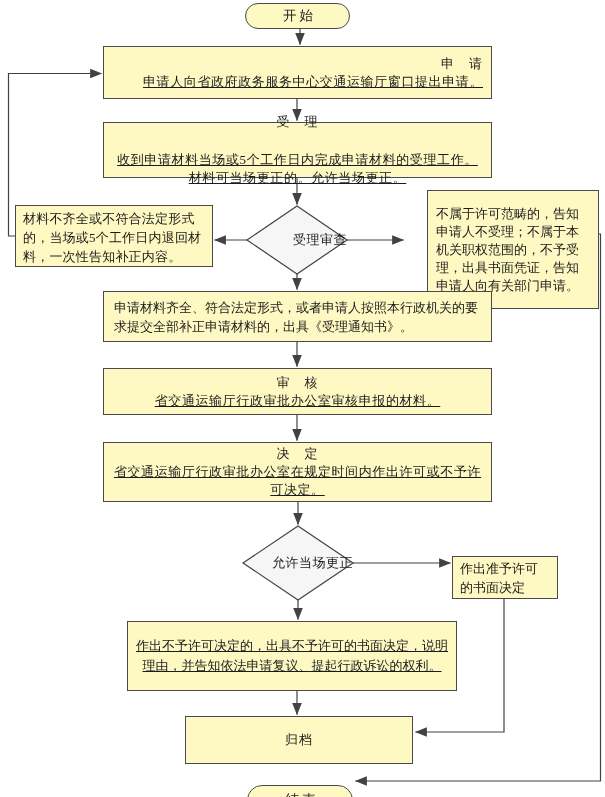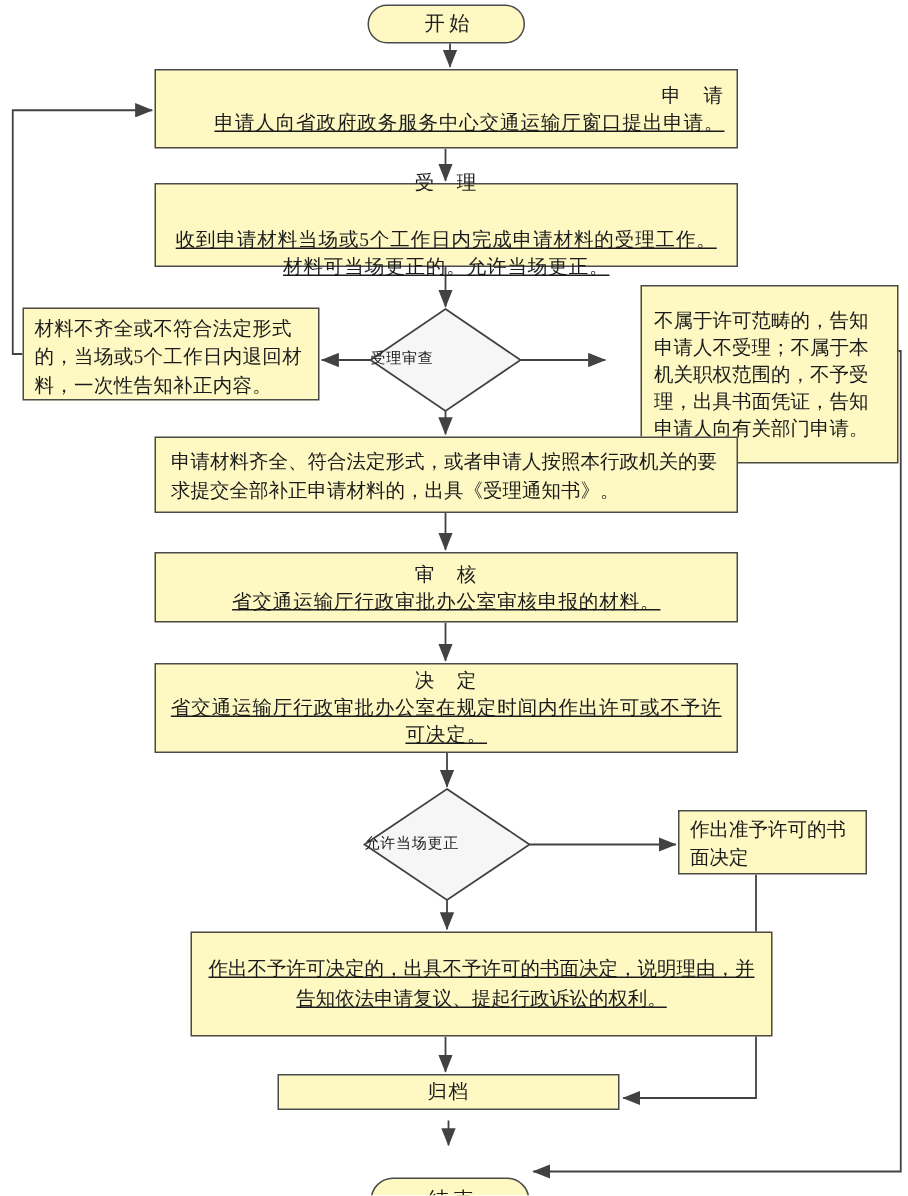--- a/index.html
+++ b/index.html
@@ -16,21 +16,21 @@
     position:absolute;box-sizing:border-box;background:#fef9c3;
     border:1px solid var(--box-border,#4a4a4a);
     display:flex;flex-direction:column;justify-content:center;align-items:center;
     font-size:13px;line-height:18px;
   }
   .node .t{letter-spacing:1px;white-space:pre;}
   .b-center{text-align:center;letter-spacing:0.6px;text-decoration:underline;}
   .b-left{text-align:left;letter-spacing:0.2px;}
   .oval{border-radius:16px;letter-spacing:3px;padding-left:4px;font-size:13.5px;}
   .dlabel{
-    position:absolute;text-align:left;font-size:10px;letter-spacing:0.5px;
+    position:absolute;text-align:right;font-size:13px;letter-spacing:0.5px;
     background:transparent;line-height:18px;
   }
 </style>
 </head>
 <body>
 
 <div id="canvas">
 
   <svg id="connector-layer" viewBox="0 0 605 797" xmlns="http://www.w3.org/2000/svg">
     <defs>
@@ -93,29 +93,29 @@
     <div class="b-center">省交通运输厅行政审批办公室在规定时间内作出许可或不予许可决定。</div>
   </div>
 
   <div class="node" style="left:103px;top:368px;width:389px;height:47px;padding:0 8px;">
     <div class="t">审　核</div>
     <div class="b-center">省交通运输厅行政审批办公室审核申报的材料。</div>
   </div>
 
   <div class="dlabel" style="left:243px;top:554px;width:110px;">允许当场更正</div>
 
-  <div class="node" style="left:452px;top:540px;width:126px;height:43px;padding:0 7px;line-height:19px;">
+  <div class="node" style="left:452px;top:556px;width:106px;height:43px;padding:0 7px;line-height:19px;">
     <div class="b-left" style="letter-spacing:0;">作出准予许可的书面决定</div>
   </div>
 
-  <div class="node" style="left:127px;top:621px;width:388px;height:70px;padding:0 7px;line-height:20px;">
+  <div class="node" style="left:127px;top:621px;width:330px;height:70px;padding:0 7px;line-height:20px;">
     <div class="b-center" style="letter-spacing:0;">作出不予许可决定的，出具不予许可的书面决定，说明理由，并告知依法申请复议、提起行政诉讼的权利。</div>
   </div>
 
-  <div class="node" style="left:185px;top:716px;width:228px;height:24px;">
+  <div class="node" style="left:185px;top:716px;width:228px;height:48px;">
     <span style="letter-spacing:1px;">归档</span>
   </div>
 
   <div class="node oval" style="left:247px;top:765px;width:106px;height:30px;margin-top:20px;">
     <span>结束</span>
   </div>
 
 </div>
 
 </body></html>

